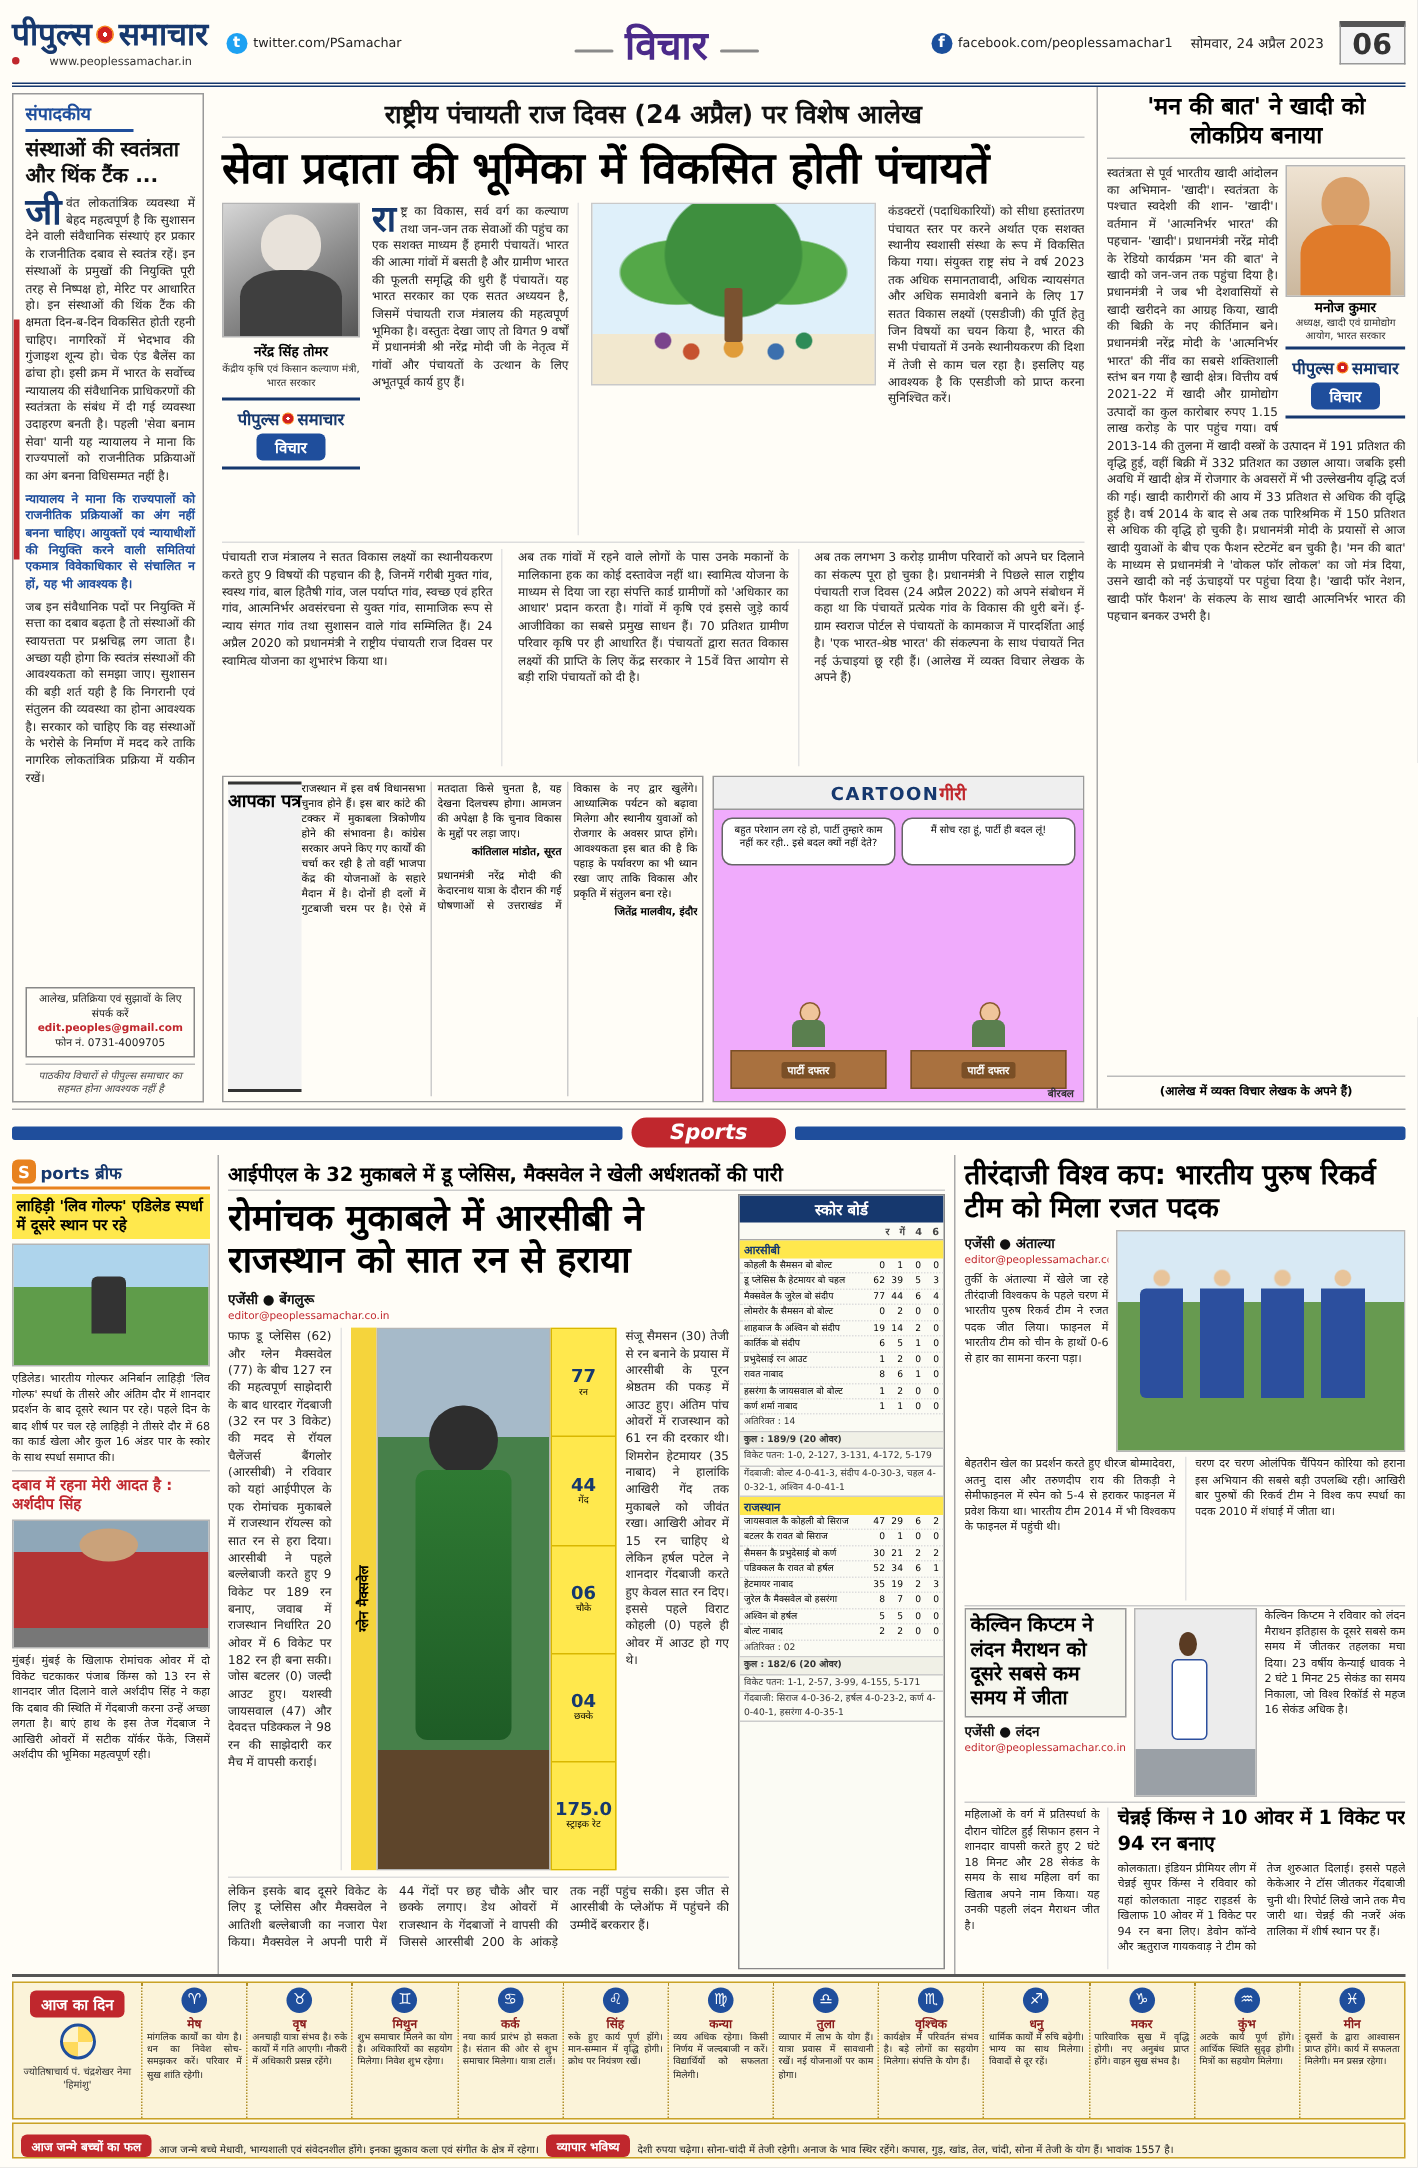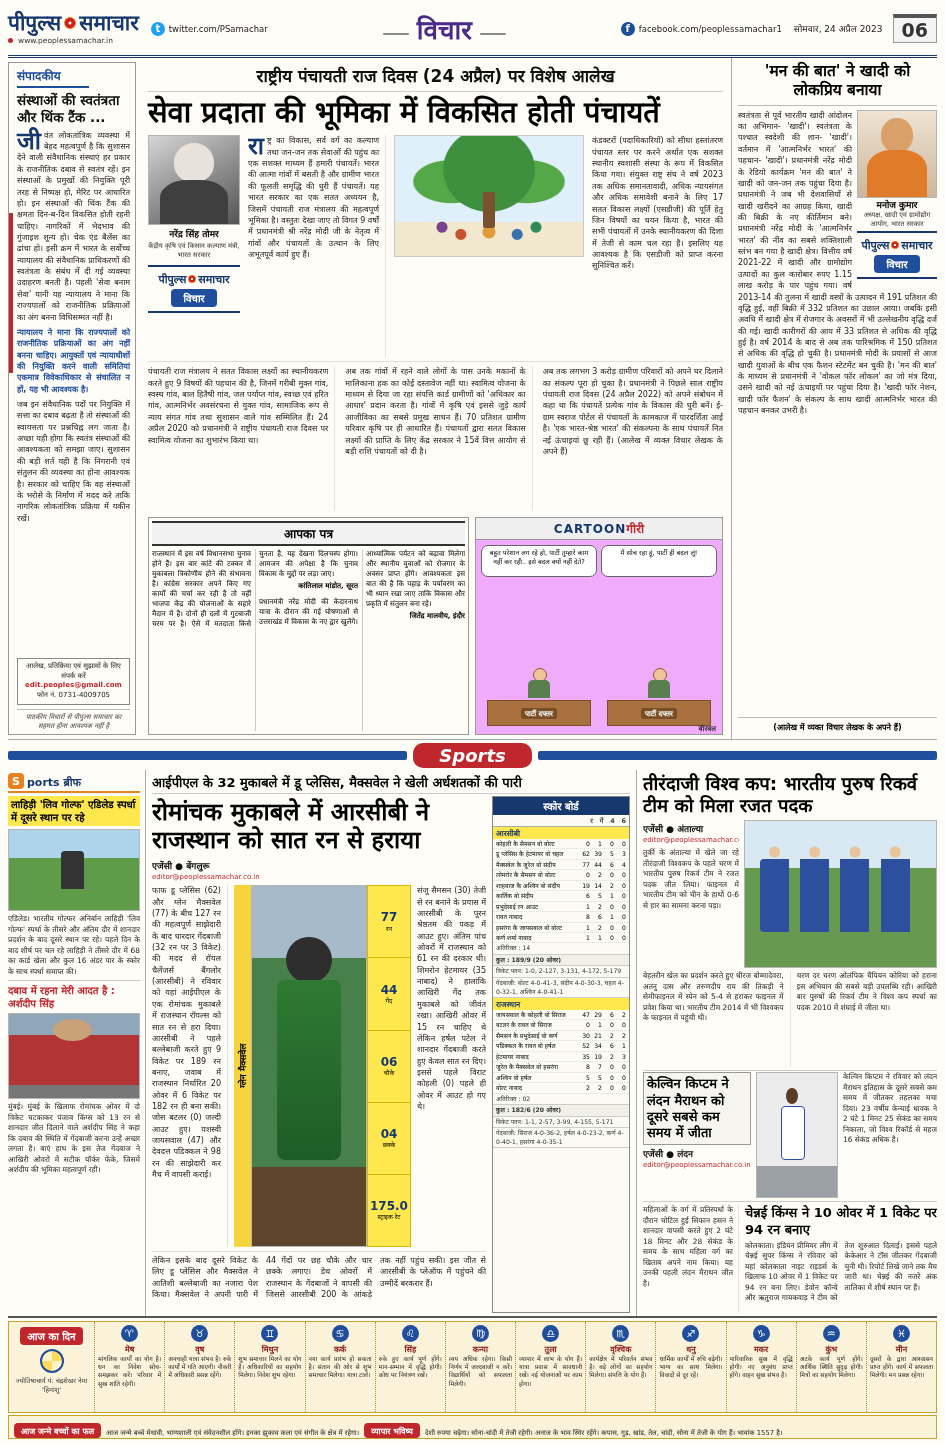--- a/index.html
+++ b/index.html
@@ -6,21 +6,21 @@
 html,body{background:#d9d9d9;}
 body{font-family:"DejaVu Sans","Liberation Sans",sans-serif;}
 .page{width:945px;height:1445px;margin:0 auto;background:#fffdf7;position:relative;overflow:hidden;padding:6px 8px 0;}
 
 
 .masthead{height:52px;display:flex;align-items:center;border-bottom:3px double #16386e;padding-bottom:4px;}
 .mh-left{flex:none;}
 .logo{font-size:21px;font-weight:bold;color:#16386e;display:flex;align-items:center;gap:3px;line-height:1;}
 .flower{width:12px;height:12px;border-radius:50%;background:radial-gradient(circle,#fff 0 18%,#d02020 19% 58%,#f58220 59%);display:inline-block;}
 .flower.small{width:8px;height:8px;}
-.mh-url{font-size:7.5px;color:#333;display:flex;align-items:center;gap:5px;margin-top:2px;}
+.mh-url{font-size:7.5px;color:#333;display:flex;align-items:center;gap:20px;margin-top:2px;}
 .reddot{width:5px;height:5px;background:#c0272d;border-radius:50%;display:inline-block;}
 .mh-social{display:flex;align-items:center;gap:4px;font-size:8.5px;color:#222;margin:0 12px;white-space:nowrap;}
 .soc-icon{width:14px;height:14px;border-radius:50%;color:#fff;font-size:10px;font-weight:bold;display:flex;align-items:center;justify-content:center;flex:none;}
 .tw{background:#1da1f2;} .fb{background:#1b4f9c;}
 .mh-section{flex:1;text-align:center;white-space:nowrap;}
 .mh-section-text{font-size:26px;font-weight:bold;color:#4b2a8a;}
 .flourish{display:inline-block;width:26px;height:2px;background:#8a8a8a;margin:0 8px;vertical-align:middle;border-radius:2px;}
 .mh-date{font-size:9px;color:#222;margin-right:10px;white-space:nowrap;}
 .mh-page{font-size:19px;font-weight:bold;color:#333;border:1px solid #999;border-top:4px solid #555;padding:1px 8px;background:#f4f4f4;flex:none;}
 
@@ -66,21 +66,21 @@
  radial-gradient(circle at 65% 82%, #3b6fae 0 5px, transparent 6px),
  radial-gradient(circle at 25% 76%, #7a448c 0 5px, transparent 6px),
  radial-gradient(circle at 75% 76%, #2e8b57 0 5px, transparent 6px),
  radial-gradient(ellipse at 50% 28%, #3e8f3e 0 34%, transparent 35%),
  radial-gradient(ellipse at 30% 38%, #54a848 0 20%, transparent 21%),
  radial-gradient(ellipse at 70% 38%, #54a848 0 20%, transparent 21%),
  linear-gradient(#dff0fa 0 72%, #f2e8cf 72%);}
 .illustration::after{content:"";position:absolute;left:47%;top:46%;width:6%;height:30%;background:#7a5230;border-radius:2px;}
 .lead-bottom{display:flex;gap:10px;height:150px;margin-top:4px;border-top:1px solid #ddd;padding-top:4px;overflow:hidden;}
 .below-row{display:flex;gap:6px;margin-top:6px;flex:1;overflow:hidden;}
-.letters{flex:1.25;border:1px solid #999;padding:3px;display:flex;flex-direction:column;overflow:hidden;}
+.letters{flex:1.25;border:1px solid #999;padding:3px;display:flex;flex-direction:row;overflow:hidden;}
 .letters-title{font-weight:bold;font-size:12px;text-align:center;border-bottom:2px solid #333;border-top:2px solid #333;padding:2px 0;margin-bottom:3px;background:#f2f2f2;}
 .letters-body{column-count:3;column-gap:8px;column-rule:1px solid #ccc;font-size:7.1px;line-height:1.4;text-align:justify;flex:1;overflow:hidden;}
 .letter{margin-bottom:6px;}
 .letter-sig{text-align:right;font-weight:bold;margin-top:2px;}
 .cartoon{width:248px;flex:none;border:1px solid #999;display:flex;flex-direction:column;overflow:hidden;}
 .cartoon-title{text-align:center;font-weight:bold;font-size:12px;background:#efefef;border-bottom:1px solid #999;padding:2px 0;}
 .c-a{color:#16386e;letter-spacing:1px;}
 .c-b{color:#c0272d;}
 .cartoon-area{flex:1;background:#f0abfc;position:relative;display:flex;gap:4px;padding:5px 5px 4px;}
 .panel{flex:1;position:relative;}
@@ -96,21 +96,21 @@
 .khadi-headline{font-size:15.5px;line-height:1.25;text-align:center;border-bottom:1px solid #bbb;padding-bottom:4px;margin-bottom:4px;font-weight:bold;}
 .khadi-bodywrap{flex:1;overflow:hidden;}
 .khadi-float{float:right;width:80px;margin:0 0 3px 5px;text-align:center;}
 .khadi-photo{height:88px;background:linear-gradient(#efe3d2,#cbb79d);}
 .khadi-photo::before{content:"";position:absolute;left:30%;top:8%;width:40%;height:40%;border-radius:50% 50% 45% 45%;background:#d9a06a;}
 .khadi-photo::after{content:"";position:absolute;left:12%;top:46%;width:76%;height:54%;border-radius:40% 40% 0 0;background:#e07b2a;}
 
 
 .sports-banner{height:26px;position:relative;display:flex;align-items:center;margin:2px 0;}
 .sports-banner::before,.sports-banner::after{content:"";flex:1;height:9px;background:#1f4e9c;border-radius:2px;}
-.sb-label{background:#c0272d;color:#fff;font-weight:bold;font-style:italic;font-size:18px;padding:2px 26px;border-radius:10px;margin:16px 6px;}
+.sb-label{background:#c0272d;color:#fff;font-weight:bold;font-style:italic;font-size:14px;padding:2px 26px;border-radius:10px;margin:16px 6px;}
 .sports-row{display:flex;height:548px;border-bottom:2px solid #555;overflow:hidden;}
 .brief-col{width:138px;flex:none;border-right:1px solid #aaa;padding:3px 5px 3px 0;display:flex;flex-direction:column;gap:3px;overflow:hidden;}
 .brief-head{display:flex;align-items:center;gap:3px;font-weight:bold;font-size:11px;color:#16386e;border-bottom:2px solid #e8821e;padding-bottom:2px;}
 .s-logo{width:16px;height:16px;background:#e8821e;color:#fff;border-radius:4px;display:flex;align-items:center;justify-content:center;font-size:11px;font-weight:bold;flex:none;}
 .brief-h1{font-size:10px;font-weight:bold;line-height:1.3;background:#ffe84d;padding:2px 3px;}
 .golfer-photo{height:82px;flex:none;background:linear-gradient(#aed4ec 0 35%,#5f9c4a 35%);}
 .golfer-photo::before{content:"";position:absolute;left:40%;top:26%;width:18%;height:48%;background:#333;border-radius:4px 4px 0 0;}
 .brief-h2{font-size:10px;font-weight:bold;color:#c0272d;line-height:1.3;border-top:1px solid #ccc;padding-top:3px;}
 .arshdeep-photo{height:86px;flex:none;background:linear-gradient(#8fa7b8 0 25%,#b33434 25% 85%,#777 85%);}
 .arshdeep-photo::before{content:"";position:absolute;left:34%;top:6%;width:30%;height:26%;border-radius:50%;background:#caa27a;}

